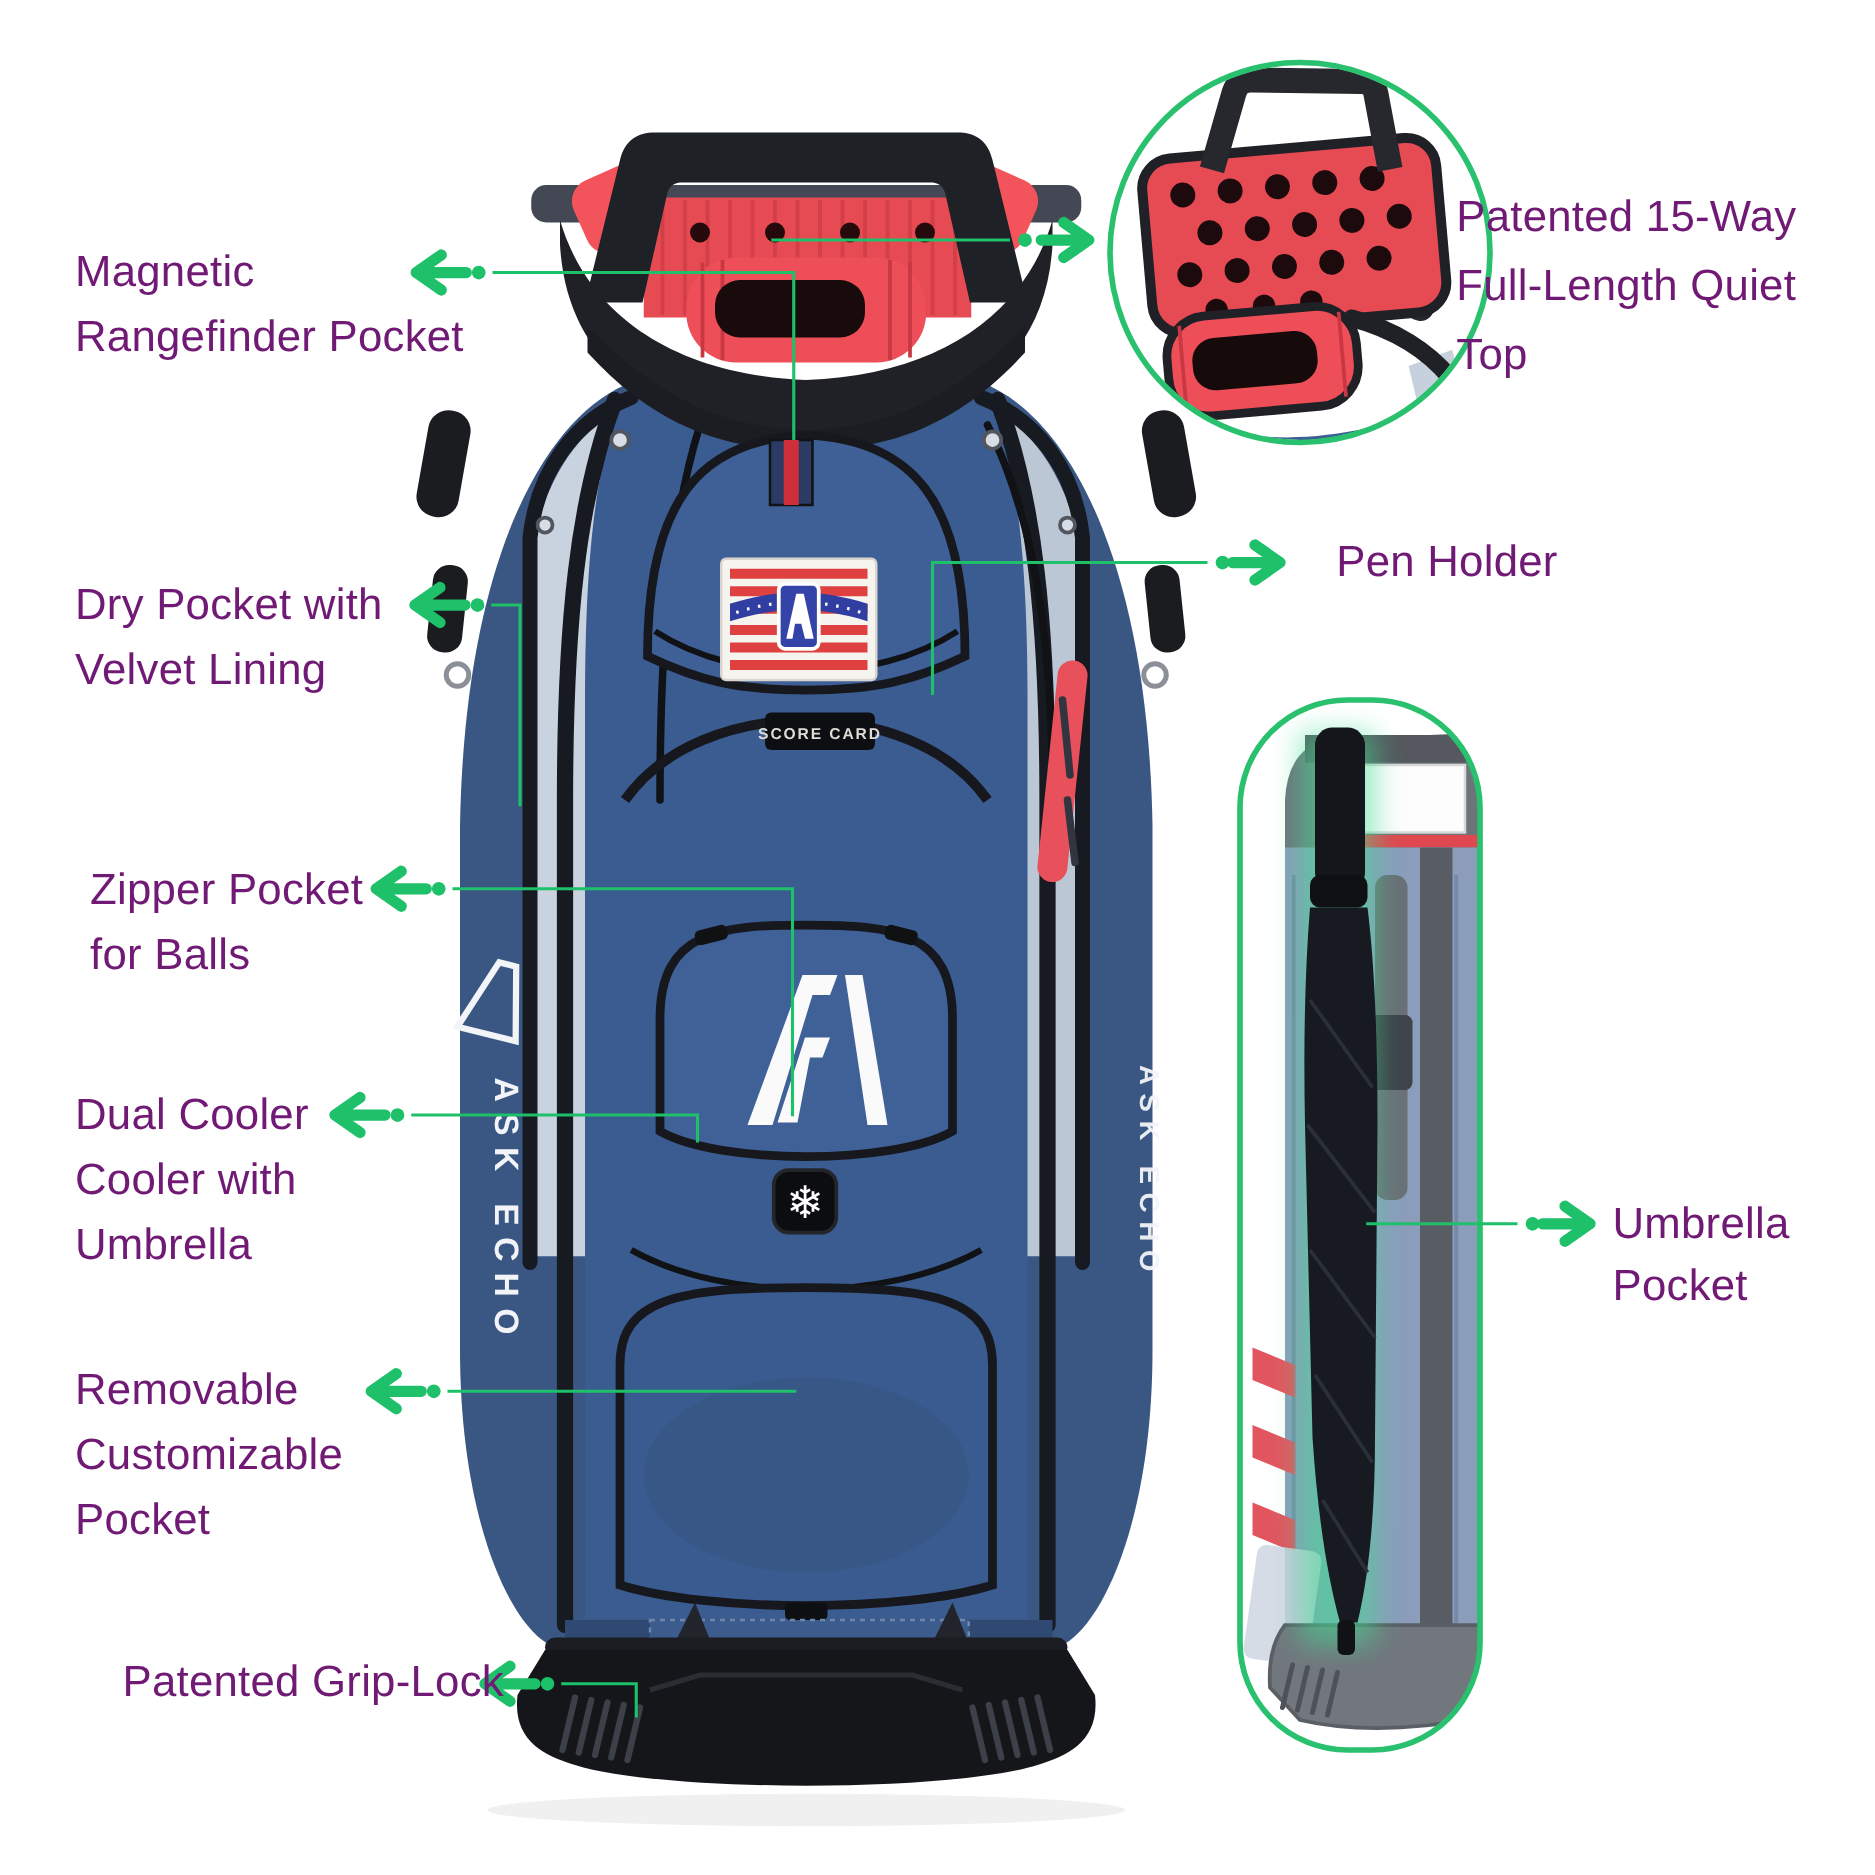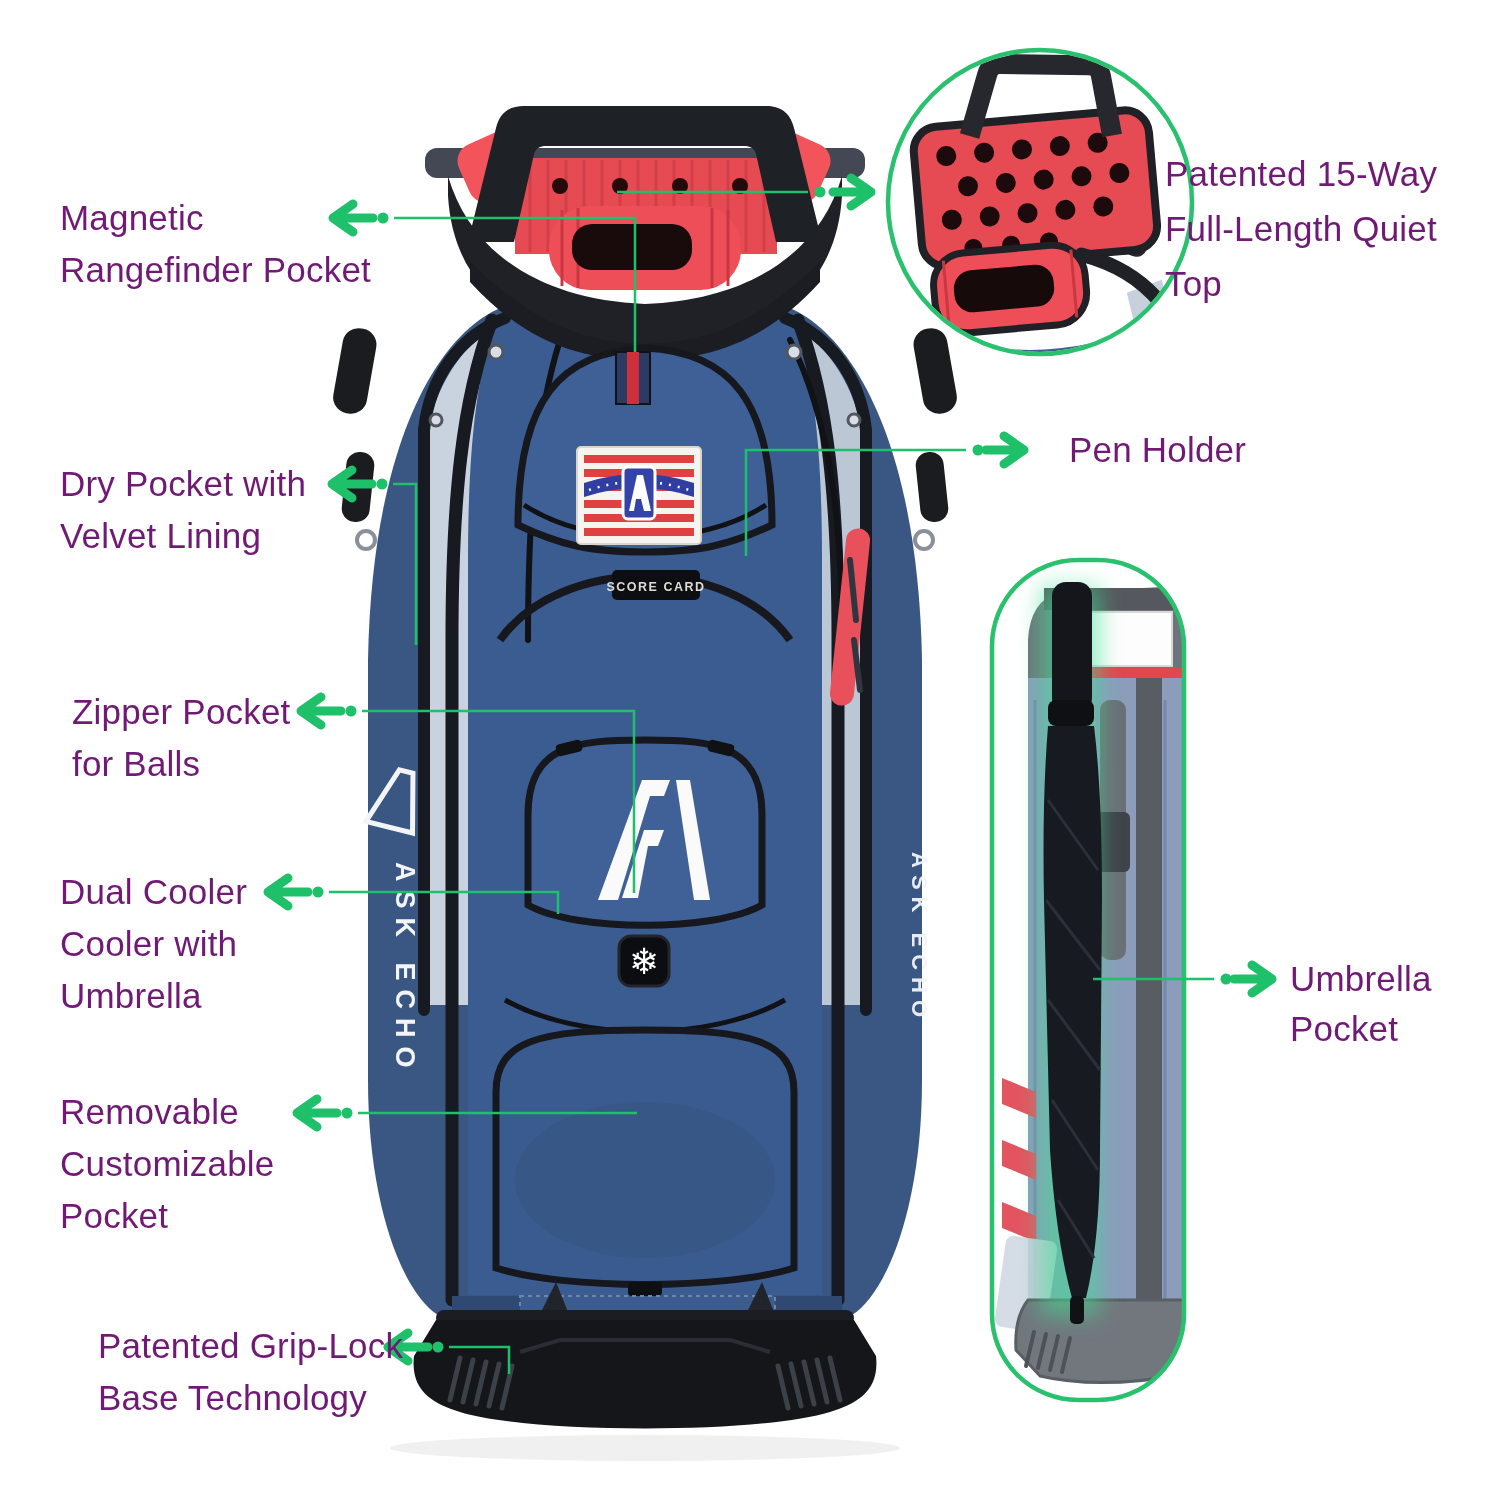--- a/index.html
+++ b/index.html
@@ -376,21 +376,20 @@
 </div>
 
 <div class="label" style="left:60px;top:1086px;">
   <span class="ln">Removable</span>
   <span class="ln">Customizable</span>
   <span class="ln">Pocket</span>
 </div>
 
 <div class="label" style="left:76px;top:1320px;margin-left:22px;">
   <span class="ln">Patented Grip-Lock</span>
-  <span class="ln">Base Technology</span>
 </div>
 
 <div class="label lh55" style="left:1165px;top:146px;">
   <span class="ln">Patented 15-Way</span>
   <span class="ln">Full-Length Quiet</span>
   <span class="ln">Top</span>
 </div>
 
 <div class="label" style="left:1053px;top:424px;margin-left:16px;">
   <span class="ln">Pen Holder</span>

